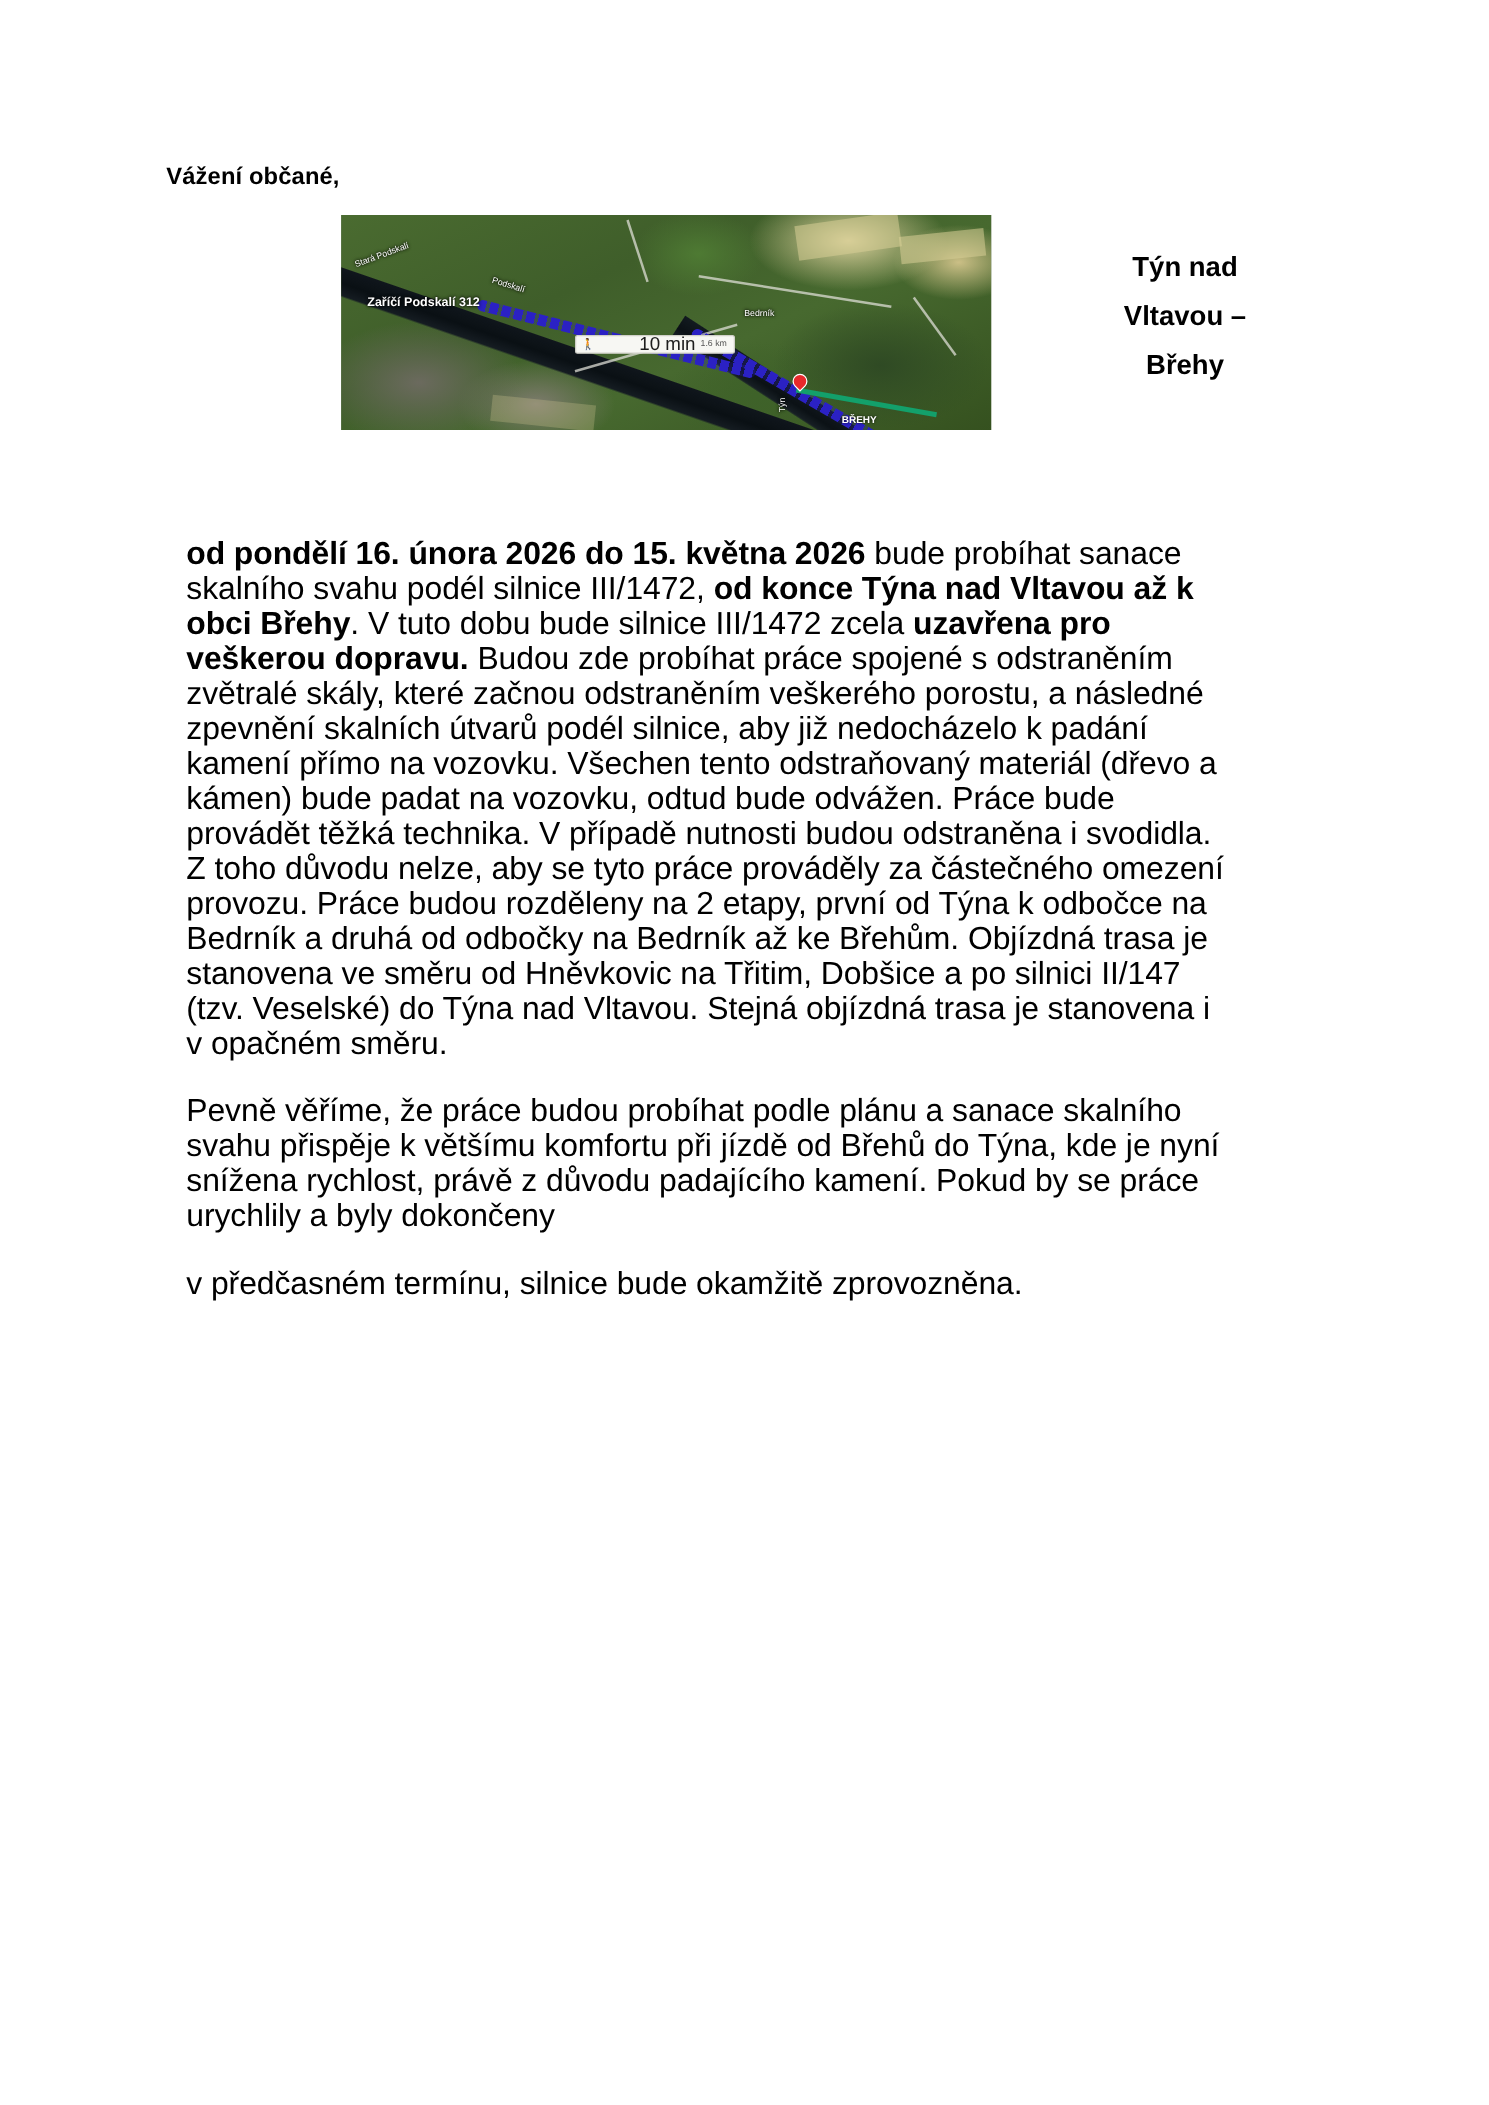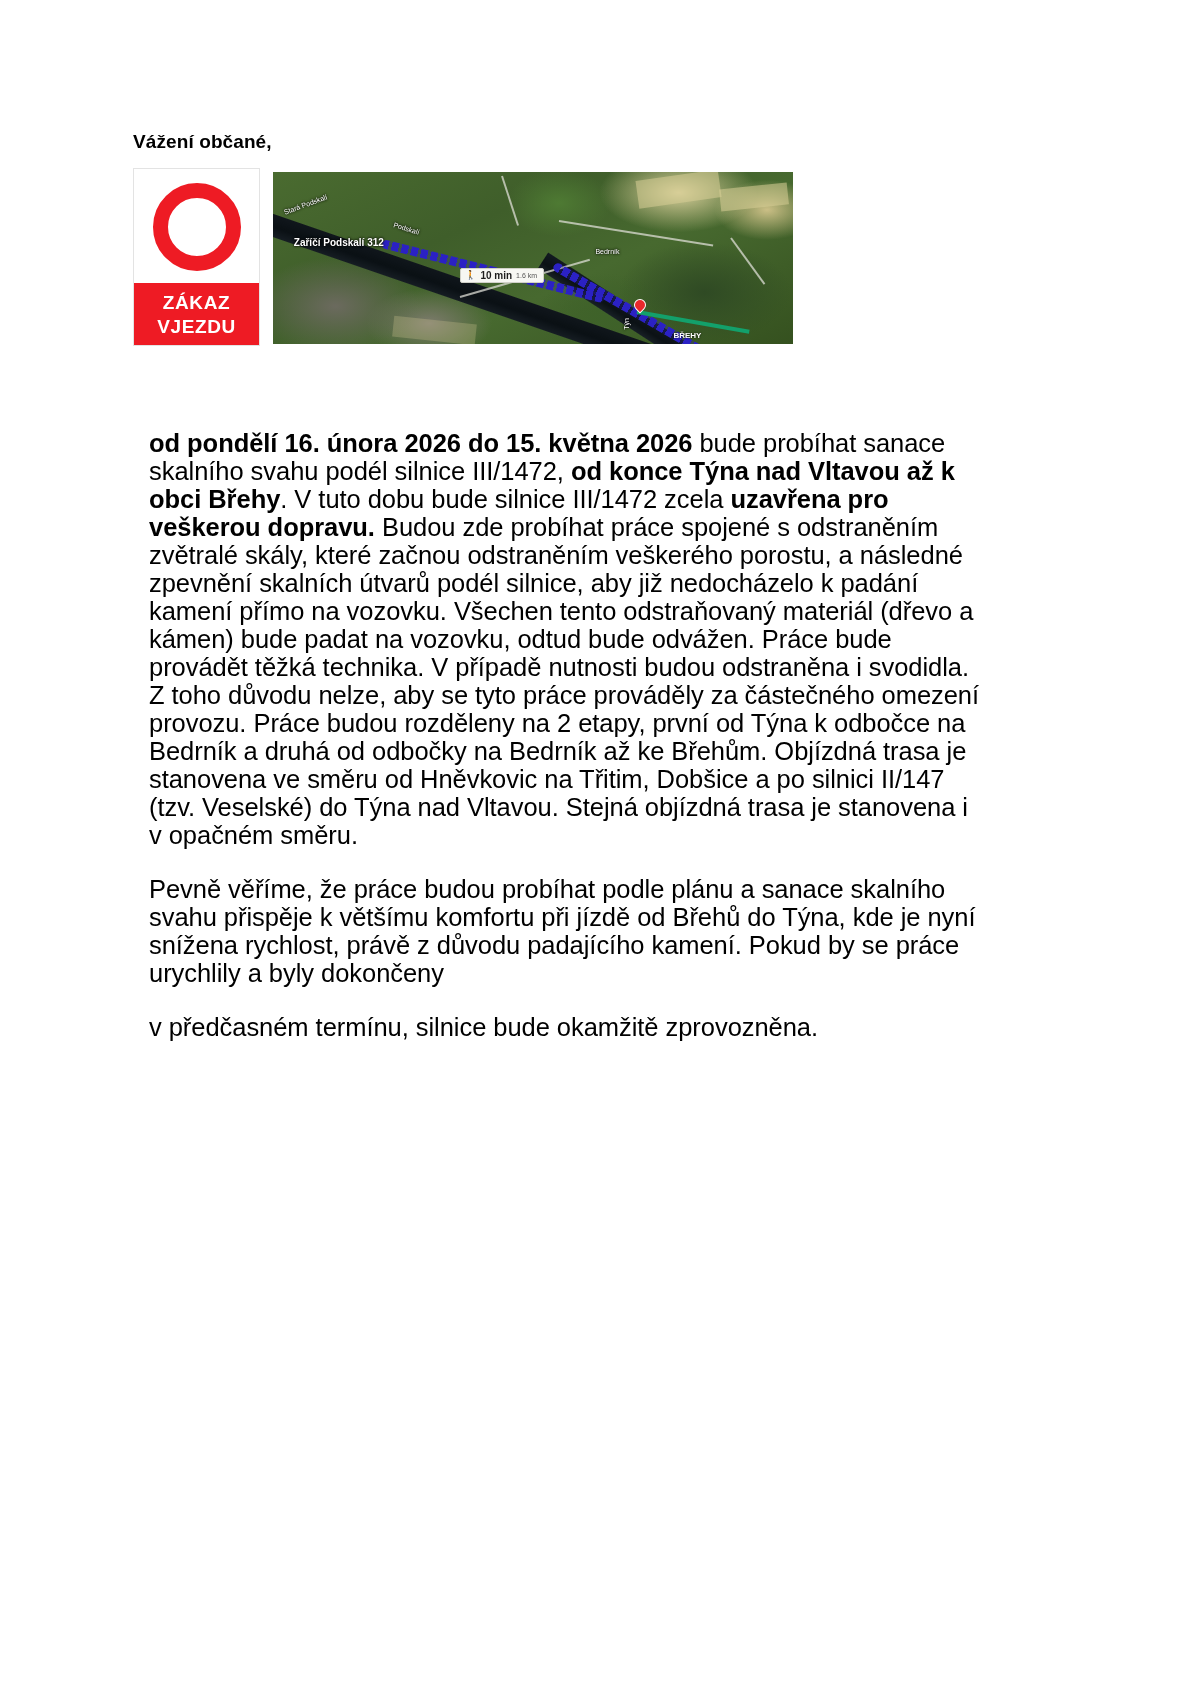--- a/index.html
+++ b/index.html
@@ -204,21 +204,21 @@
     gap: 4px;
     font-size: 8px;
     line-height: 9px;
     color: #1d1d1d;
     white-space: nowrap;
   }
   .map-pill .walk {
     font-size: 9px;
     line-height: 9px;
   }
-  .map-pill .dur { font-weight: bold; font-size: 10px; }
+  .map-pill .dur { font-weight: normal; font-size: 15px; margin-left: 31px; }
   .map-pill .dist { font-size: 7px; color: #555; }
   .map-label {
     position: absolute;
     color: #ffffff;
     font-size: 7px;
     line-height: 8px;
     text-shadow: 0 0 2px rgba(0,0,0,0.95), 0 0 3px rgba(0,0,0,0.8);
     white-space: nowrap;
   }
   .map-label.rot-20 { transform: rotate(-20deg); }
@@ -273,29 +273,20 @@
 </style>
 </head>
 <body>
 
 <div class="page">
 
   <div class="salutation">Vážení občané,</div>
 
   <div class="header-band">
 
-    <div class="sign">
-      <div class="sign-circle-wrap">
-        <div class="sign-circle"></div>
-      </div>
-      <div class="sign-plate">
-        <span>ZÁKAZ</span>
-        <span>VJEZDU</span>
-      </div>
-    </div>
 
     <div class="map">
       <div class="map-base"></div>
       <div class="map-river"></div>
       <div class="map-river2"></div>
 
       <div class="map-field" style="left:70%;top:2%;width:16%;height:16%;transform:rotate(-8deg);"></div>
       <div class="map-field" style="left:86%;top:8%;width:13%;height:13%;transform:rotate(-6deg);"></div>
       <div class="map-field" style="left:23%;top:86%;width:16%;height:12%;transform:rotate(6deg);opacity:.5;"></div>
 
@@ -316,20 +307,25 @@
       </div>
 
       <div class="map-dot-label" style="left:4%;top:39%;">Zaříčí Podskalí 312</div>
       <div class="map-label rot-20" style="left:2%;top:17%;">Stará Podskalí</div>
       <div class="map-label rot-17" style="left:23%;top:31%;">Podskalí</div>
       <div class="map-label" style="left:62%;top:44%;">Bedrník</div>
       <div class="map-poi" style="left:77%;top:93%;font-size:8px;font-weight:bold;">BŘEHY</div>
       <div class="map-label rot-90" style="left:67%;top:86%;">Týn</div>
     </div>
 
+    <div class="banner-title">
+      <div>Týn nad</div>
+      <div>Vltavou –</div>
+      <div>Břehy</div>
+    </div>
   </div>
 
   <div class="body-copy">
     <p><b>od pondělí 16. února  2026 do 15.  května 2026</b><span> bude probíhat sanace skalního svahu podél silnice III/1472, </span><b>od konce Týna nad Vltavou až k obci Břehy</b><span>. V tuto dobu bude silnice III/1472 zcela </span><b>uzavřena pro veškerou dopravu.</b><span> Budou zde probíhat práce spojené s odstraněním zvětralé skály, které začnou odstraněním veškerého porostu, a následné zpevnění skalních útvarů podél silnice, aby již nedocházelo k padání kamení přímo na vozovku. Všechen tento odstraňovaný materiál (dřevo a kámen) bude padat na vozovku, odtud bude odvážen.  Práce bude provádět těžká technika. V případě nutnosti budou odstraněna i svodidla. Z toho důvodu nelze, aby se tyto práce prováděly za částečného omezení provozu. Práce budou rozděleny na 2 etapy, první od Týna k odbočce na Bedrník a druhá od odbočky na Bedrník až ke Břehům.  Objízdná trasa je stanovena ve směru od Hněvkovic na Třitim, Dobšice a po silnici II/147 (tzv. Veselské) do Týna nad Vltavou. Stejná objízdná trasa je stanovena i v opačném směru.</span></p>
     <p><span>Pevně věříme, že práce budou probíhat podle plánu a sanace skalního svahu přispěje k většímu komfortu při jízdě od Břehů do Týna, kde je nyní snížena rychlost, právě z důvodu padajícího kamení. Pokud by se práce urychlily a byly dokončeny</span></p>
     <p><span>v předčasném termínu, silnice bude okamžitě zprovozněna.</span></p>
   </div>
 
 </div>
 

